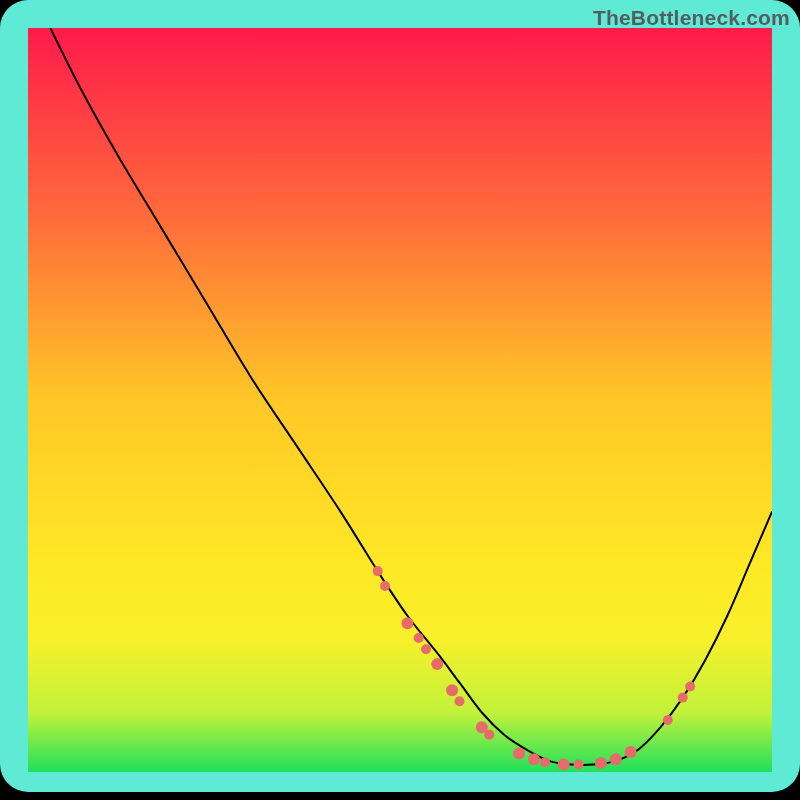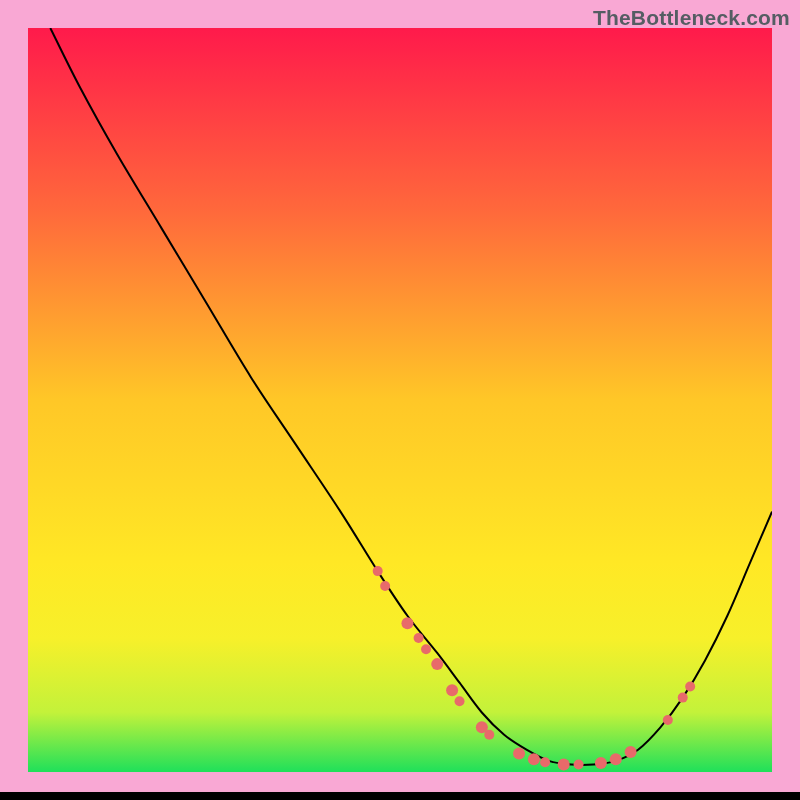--- a/index.html
+++ b/index.html
@@ -8,21 +8,22 @@
     width: 800px;
     height: 800px;
     background: #000;
     font-family: Arial, Helvetica, sans-serif;
     overflow: hidden;
   }
   .frame {
     position: relative;
     width: 800px;
     height: 792px;
-    background: #f9a8d4;
+    background: #5eead4;
+    border-radius: 28px;
   }
   .watermark {
     position: absolute;
     top: 6px;
     right: 10px;
     color: #555d63;
     font-size: 21px;
     font-weight: 600;
     letter-spacing: 0.2px;
   }

